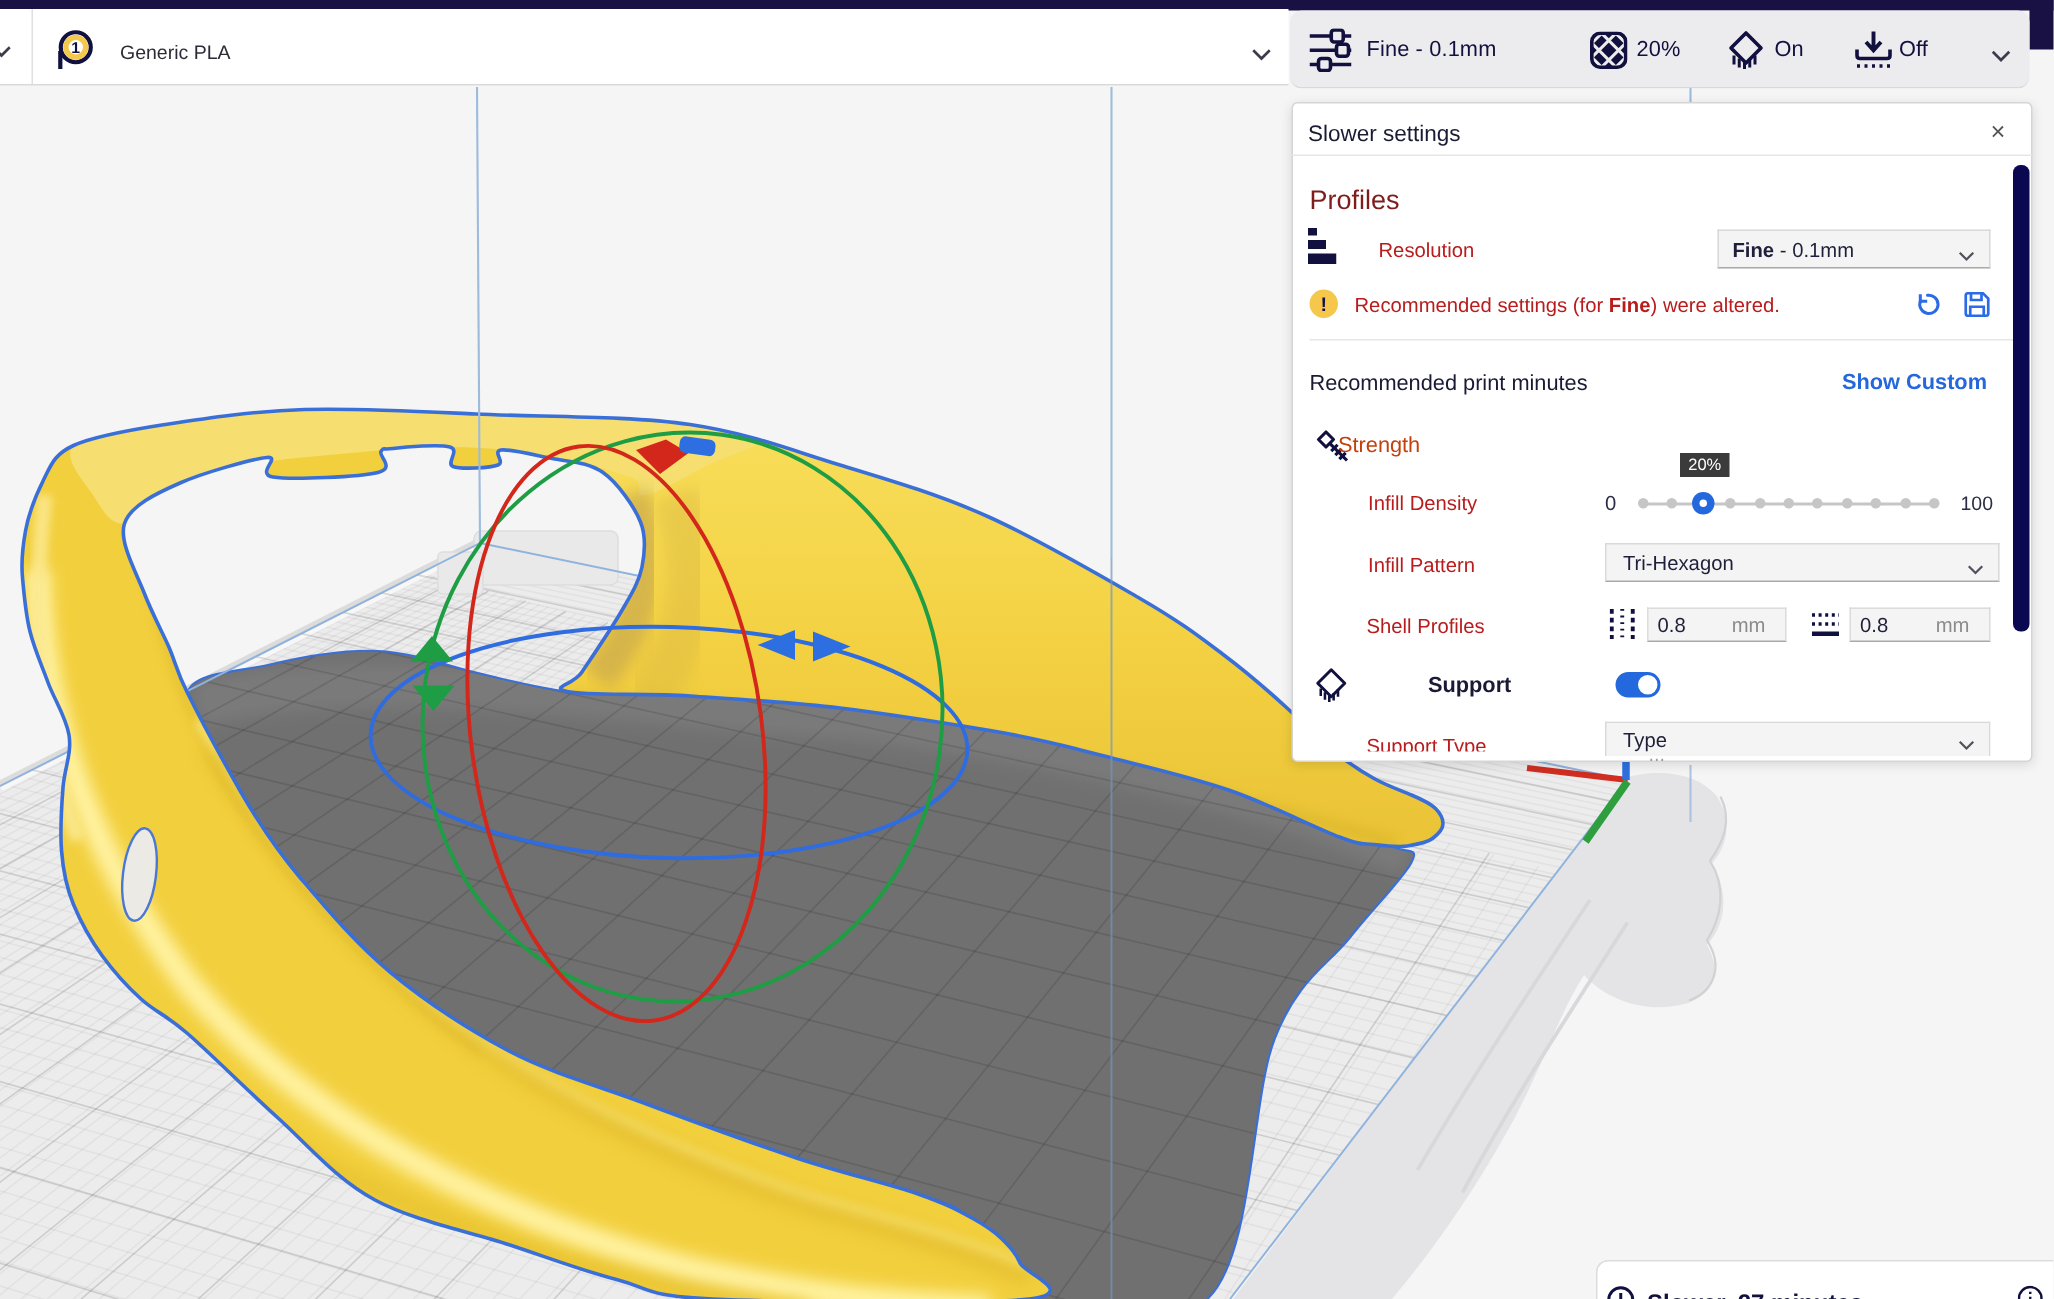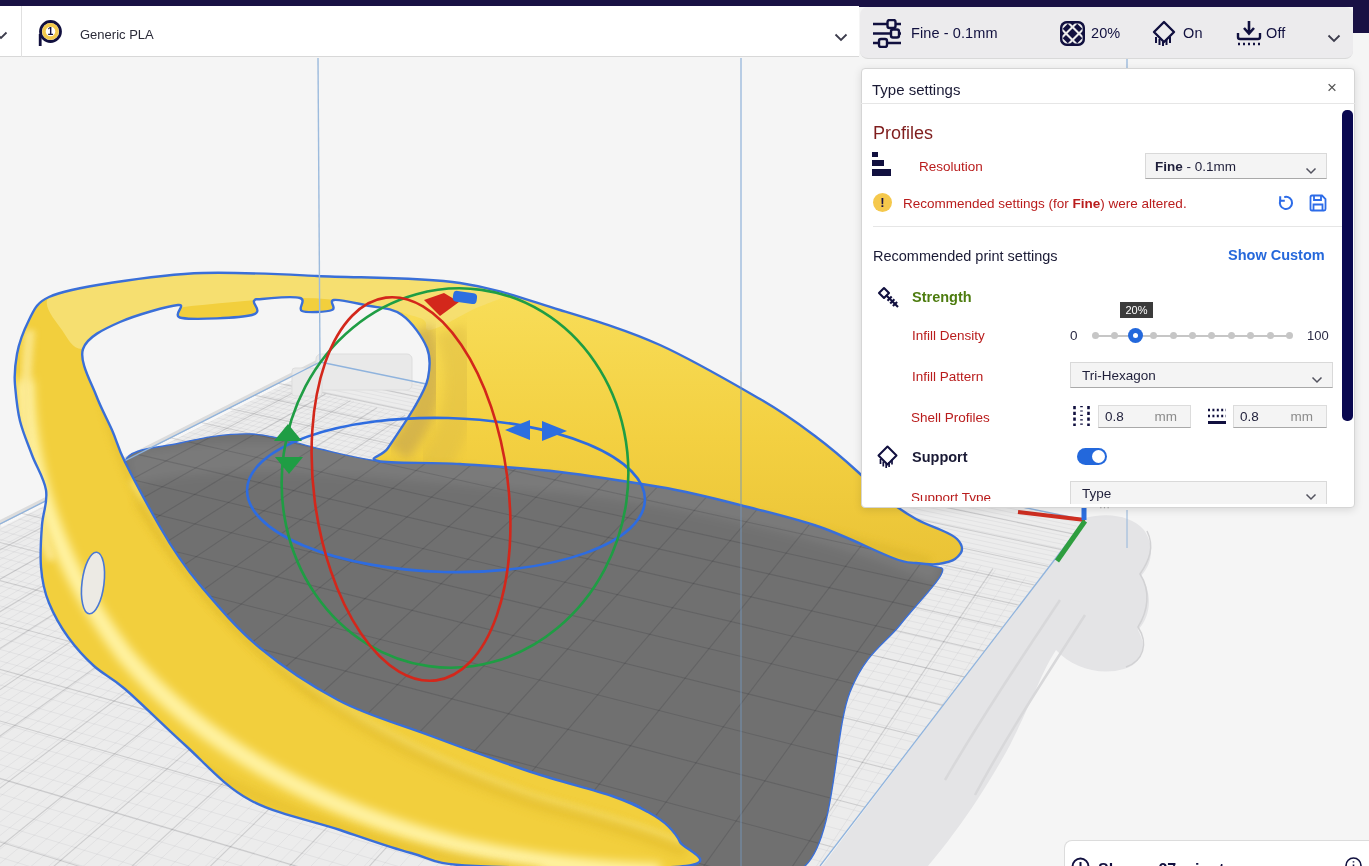--- a/index.html
+++ b/index.html
@@ -408,21 +408,21 @@
 <path d="M13 1 V12 M8 8 L13 13.5 L18 8" stroke-width="2.6"></path>
 <path d="M2 13 V17 Q2 19 4 19 H22 Q24 19 24 17 V13" stroke-width="2.4"></path>
 <path d="M2 24 H4 M7 24 H9 M12 24 H14 M17 24 H19 M22 24 H24" stroke-width="2.4"></path>
 </g>
     </svg></div>
 <div class="tb" style="left:1266px">Off</div>
 <div class="ic" style="left:1327px;top:29px"><svg width="14" height="9" viewBox="0 0 14 9">
       <path d="M1.5 1.5 L7 7 L12.5 1.5" stroke="#3c3c4c" stroke-width="1.8" fill="none"></path>
     </svg></div>
 <div class="abs" id="panel"></div>
-<div class="abs" style="left:872px;top:81px;font-size:15px;color:#1a1a35">Type settings</div>
+<div class="abs" style="left:872px;top:81px;font-size:15px;color:#1a1a35">Slower settings</div>
 <div class="abs" style="left:1327px;top:78px;font-size:17px;color:#555">×</div>
 <div class="abs" style="left:861px;top:103px;width:494px;height:1px;background:#e6e6e6"></div>
 <div class="abs" style="left:873px;top:123px;font-size:18px;color:#7f1d1d">Profiles</div>
 <div class="abs" style="left:872px;top:150px"><svg width="19" height="27" viewBox="0 0 19 27">
       <g fill="#11103f">
 <rect x="0" y="2" width="6" height="5"></rect>
         <rect x="0" y="10" width="12" height="6"></rect>
         <rect x="0" y="19" width="19" height="7"></rect>
       </g>
     </svg></div>
@@ -440,30 +440,30 @@
       <path d="M4.4 6.4 A 6.1 6.1 0 1 0 9 2.9" stroke="#2C6BE8" stroke-width="2" fill="none" stroke-linecap="round"></path>
     </svg></div>
 <div class="abs" style="left:1309px;top:194px"><svg width="18" height="18" viewBox="0 0 18 18">
       <g stroke="#2C6BE8" stroke-width="1.8" fill="none">
         <path d="M1.5 3 Q1.5 1.5 3 1.5 H13 L16.5 5 V15 Q16.5 16.5 15 16.5 H3 Q1.5 16.5 1.5 15 Z"></path>
         <path d="M5 1.8 V6 H12 V2"></path>
         <path d="M4.5 16 V10.5 H13.5 V16"></path>
       </g>
     </svg></div>
 <div class="abs" style="left:873px;top:226px;width:470px;height:1px;background:#e6e6e6"></div>
-<div class="abs" style="left:873px;top:248px;font-size:14.5px;color:#1a1a35">Recommended print settings</div>
+<div class="abs" style="left:873px;top:248px;font-size:14.5px;color:#1a1a35">Recommended print minutes</div>
 <div class="abs" style="left:1228px;top:247px;font-size:14.5px;font-weight:bold;color:#2568DB">Show Custom</div>
 <div class="abs" style="left:877px;top:286px"><svg width="23" height="24" viewBox="0 0 23 24">
       <g stroke="#11103f" stroke-width="2.1" fill="none" stroke-linejoin="round">
 <path d="M2 7 L7 2 L12 7 L7 12 Z"></path>
 <path d="M9.7 9.7 L21 21"></path>
 <path d="M10.5 14.7 L14.7 10.5 M13.2 17.4 L17.4 13.2 M15.9 20.1 L20.1 15.9"></path>
 </g>
     </svg></div>
-<div class="abs" style="left:912px;top:289px;font-size:14.5px;font-weight:bold;color:#4d7c0f">Strength</div>
+<div class="abs" style="left:892px;top:289px;font-size:14.5px;font-weight:normal;color:#c2410c">Strength</div>
 <div class="abs lbl" style="left:912px;top:328px">Infill Density</div>
 <div class="abs" style="left:1120px;top:302px;width:33px;height:16px;background:#3b3b3b;color:#fff;font-size:11px;text-align:center;line-height:16px">20%</div>
 <div class="abs" style="left:1070px;top:328px;font-size:13.5px;color:#2b2b45">0</div>
 <div class="abs" style="left:1307px;top:328px;font-size:13px;color:#2b2b45">100</div>
 <div class="abs" style="left:1095px;top:334.5px;width:194px;height:2px;background:#c6c6c6"></div>
 <span style="position:absolute;left:1092px;top:332px;width:7px;height:7px;border-radius:50%;background:#c6c6c6"></span>
 <span style="position:absolute;left:1111px;top:332px;width:7px;height:7px;border-radius:50%;background:#c6c6c6"></span>
 <span style="position:absolute;left:1131px;top:332px;width:7px;height:7px;border-radius:50%;background:#c6c6c6"></span>
 <span style="position:absolute;left:1150px;top:332px;width:7px;height:7px;border-radius:50%;background:#c6c6c6"></span>
 <span style="position:absolute;left:1170px;top:332px;width:7px;height:7px;border-radius:50%;background:#c6c6c6"></span>
@@ -504,21 +504,21 @@
 <div class="inp" style="left:1233px;top:405px;width:94px;height:23px">
     <span style="position:absolute;left:6px;top:3px">0.8</span>
     <span style="position:absolute;right:13px;top:3px;color:#8b8b8b">mm</span>
   </div>
 <div class="abs" style="left:877px;top:445px"><svg width="21" height="23" viewBox="0 0 21 23">
       <g stroke="#11103f" fill="none">
 <path d="M10.5 1.5 L19.5 10.5 L10.5 19.5 L1.5 10.5 Z" stroke-width="2" stroke-linejoin="round"></path>
 <path d="M3.5 14 V19 M6.3 16.5 V21.5 M9.2 18.5 V23 M12.1 17 V22 M15 14.5 V19.5" stroke-width="1.7"></path>
 </g>
     </svg></div>
-<div class="abs" style="left:912px;top:449px;font-size:14.5px;font-weight:bold;color:#1a1a35">Support</div>
+<div class="abs" style="left:952px;top:449px;font-size:14.5px;font-weight:bold;color:#1a1a35">Support</div>
 <div class="abs" style="left:1077px;top:448px;width:30px;height:17px;border-radius:9px;background:#2368DC"></div>
 <div class="abs" style="left:1092px;top:450px;width:13px;height:13px;border-radius:50%;background:#fff"></div>
 <div class="abs lbl" style="left:911px;top:490px;clip-path:inset(0 0 4px 0)">Support Type</div>
 <div class="ddn" style="left:1070px;top:481px;width:257px;height:24px;clip-path:inset(0 0 1px 0)">
     <span style="position:absolute;left:11px;top:4px">Type</span>
     <span class="cv" style="top:7px"><svg width="12" height="8" viewBox="0 0 12 8">
         <path d="M1.5 1.5 L6 6 L10.5 1.5" stroke="#52525e" stroke-width="1.5" fill="none"></path>
       </svg></span>
   </div>
 <div class="abs" style="left:1099px;top:504px;width:16px;height:6px;color:#9a9a9a;font-size:11px;line-height:6px">⋯</div>

